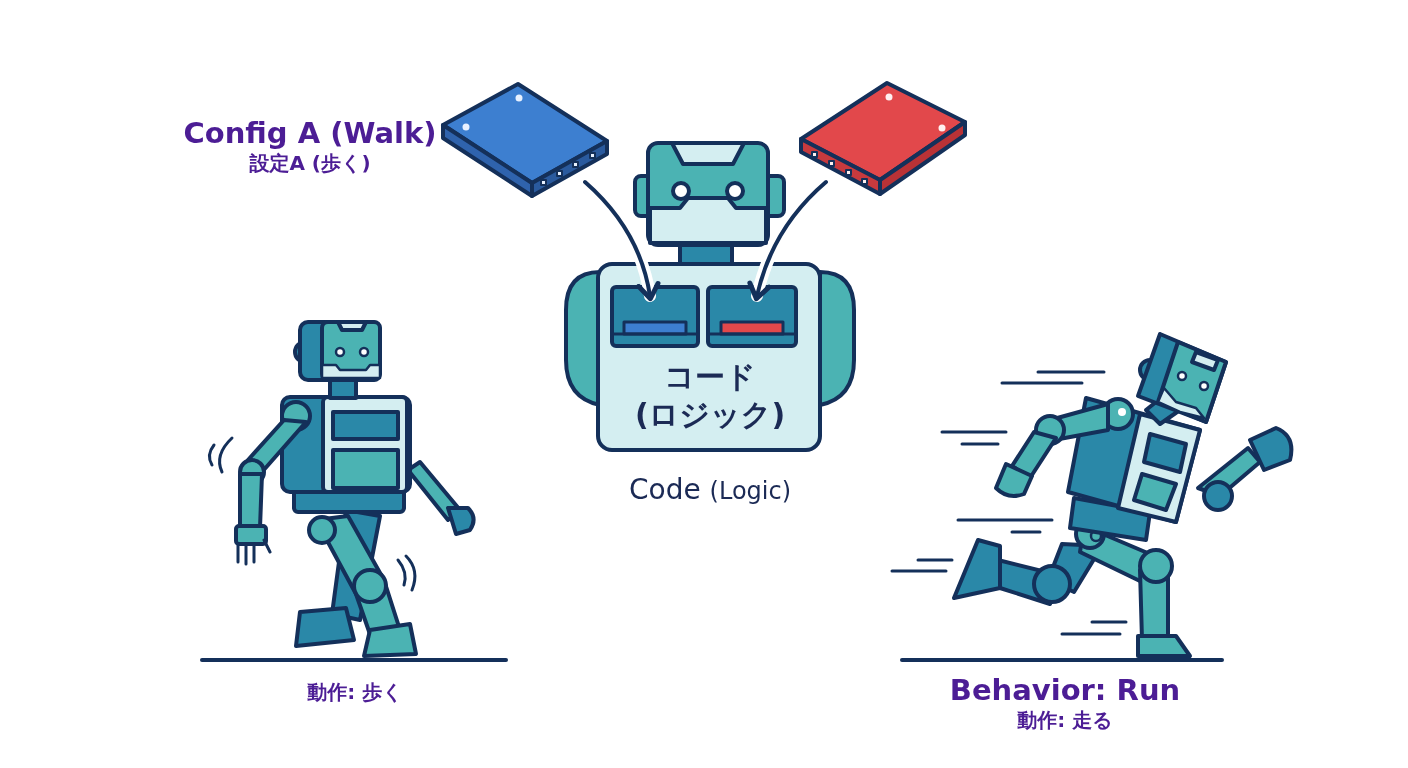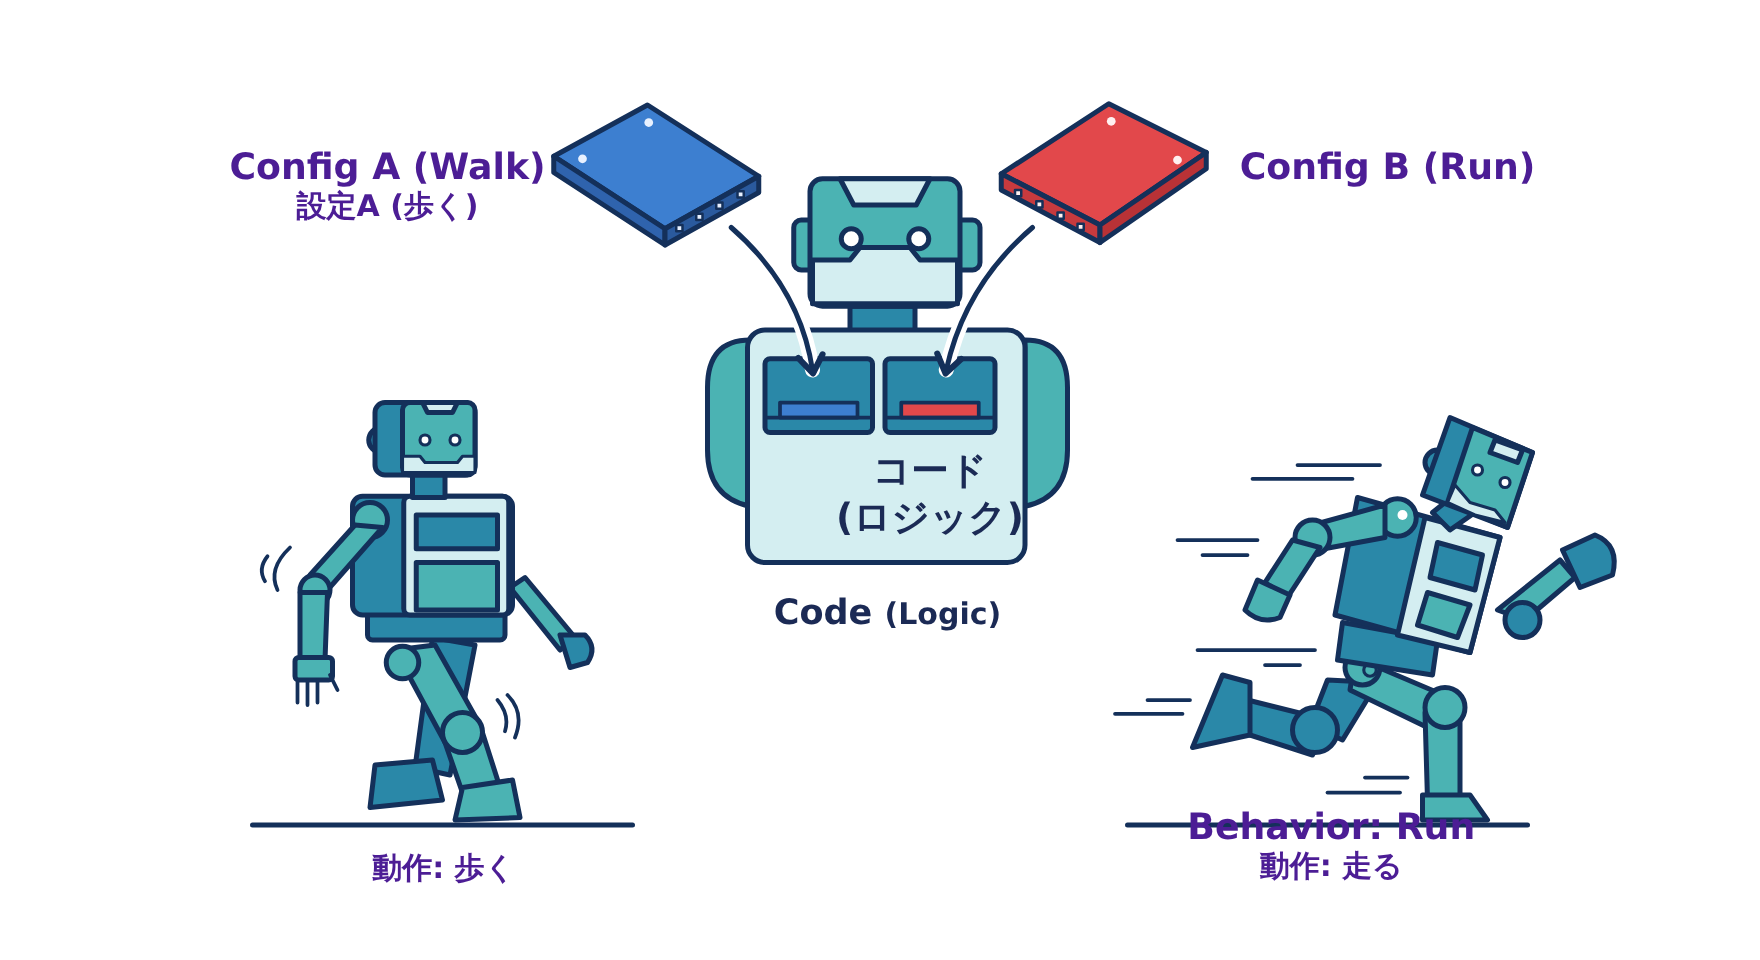--- a/index.html
+++ b/index.html
@@ -1,26 +1,26 @@
 <!DOCTYPE html>
 <html><head>
 <meta charset="utf-8">
 <style>
   html, body { margin: 0; padding: 0; background: #ffffff; }
   body { width: 1408px; height: 768px; position: relative; overflow: hidden;
          font-family: "DejaVu Sans", "Liberation Sans", sans-serif; color: #1b2a55; }
   .label { position: absolute; text-align: center; font-weight: bold; color: #4c1d95; line-height: 1.2; }
   .label .en { font-size: 29px; display: block; white-space: nowrap; }
-  .label .ja { font-size: 24px; display: block; white-space: nowrap; }
+  .label .ja { font-size: 20px; display: block; white-space: nowrap; }
   .art { position: absolute; left: 0; top: 0; }
   .code-label { position: absolute; left: 560px; top: 473px; width: 300px; text-align: center;
-                font-weight: bold; font-size: 28px; color: #1b2a55; white-space: nowrap; }
+                font-weight: normal; font-size: 28px; color: #1b2a55; white-space: nowrap; }
   .code-label .sub { font-size: 24px; }
   .body-text { position: absolute; left: 600px; top: 358px; width: 220px; text-align: center;
-               font-weight: bold; font-size: 30px; line-height: 1.25; color: #1b2a55; padding-left: 34px; }
+               font-weight: bold; font-size: 30px; line-height: 1.25; color: #1b2a55; }
 </style>
 </head>
 <body>
 
 <svg class="art" width="1408" height="768" viewBox="0 0 1408 768">
   <defs>
     <marker id="arrowhead" viewBox="0 0 20 20" refX="10" refY="10" markerWidth="7" markerHeight="7" orient="auto">
       <path d="M2,3 L12,10 L2,17" fill="none" stroke="#14305a" stroke-width="3.5" stroke-linecap="round" stroke-linejoin="round"></path>
     </marker>
   </defs>
@@ -188,33 +188,32 @@
     <polygon points="1164,388 1176,402 1196,408 1204,418 1180,412 1158,402" fill="#d4eef1" stroke-width="2.5"></polygon>
   </g>
 </svg>
 
 <div class="label" style="left:160px; top:116px; width:300px;">
   <span class="en">Config A (Walk)</span>
   <span class="ja">設定A (歩く)</span>
 </div>
 
 <div class="label" style="left:975px; top:116px; width:270px;">
-  <span class="en">Config B (Run)</span>
 </div>
 
 <div class="body-text">
   <div>コード</div>
   <div>(ロジック)</div>
 </div>
 
 <div class="code-label">
   <span>Code</span>
   <span class="sub">(Logic)</span>
 </div>
 
 <div class="label" style="left:200px; top:680px; width:310px;">
   <span class="ja">動作: 歩く</span>
 </div>
 
-<div class="label" style="left:905px; top:644px; width:320px;">
+<div class="label" style="left:905px; top:673px; width:320px;">
   <span class="en">Behavior: Run</span>
   <span class="ja">動作: 走る</span>
 </div>
 
 </body></html>

